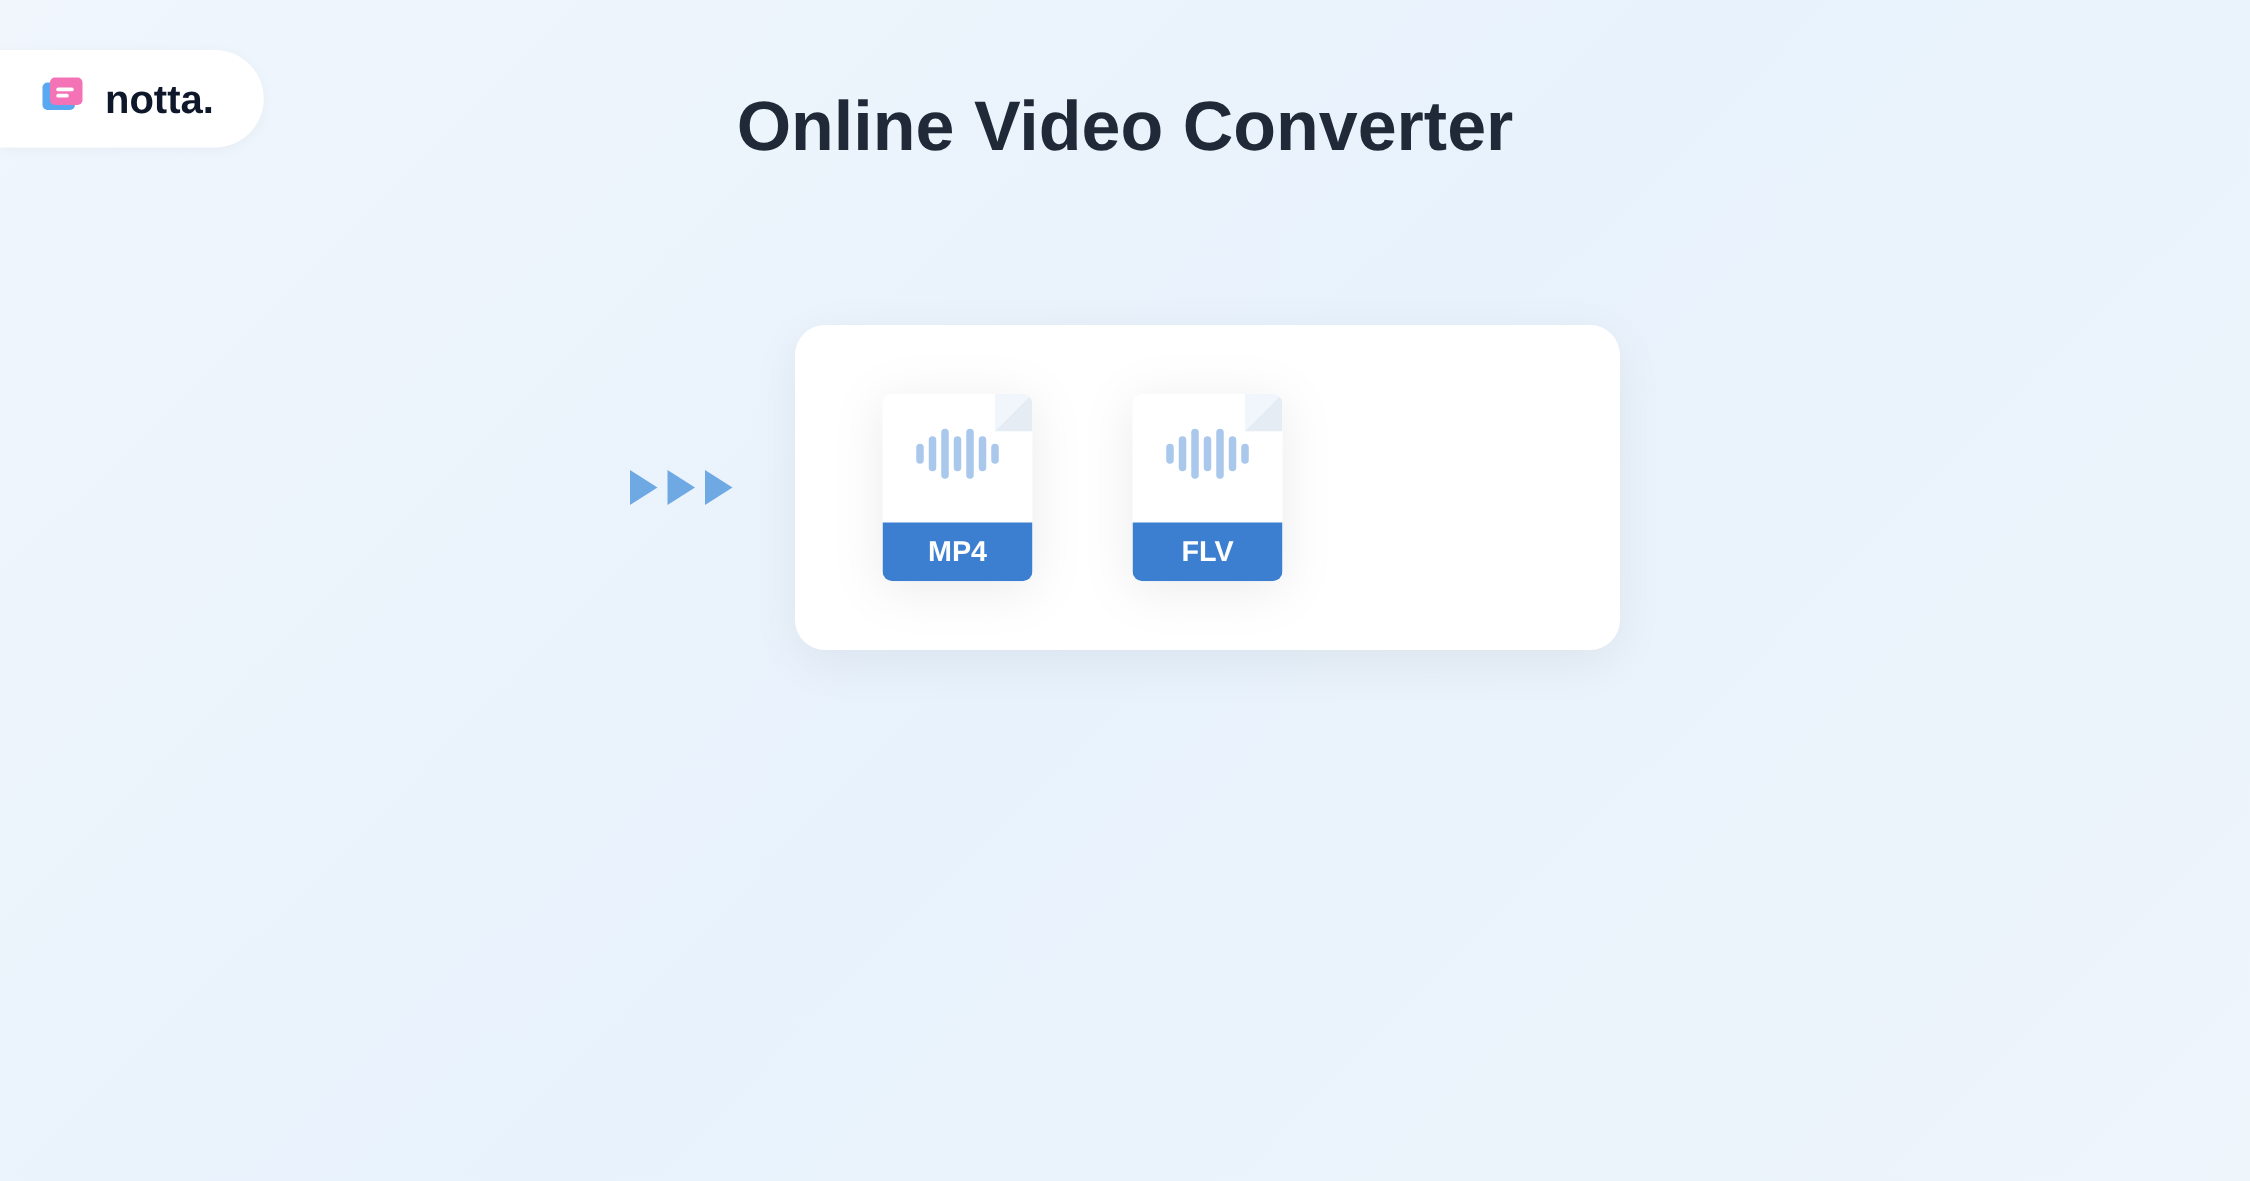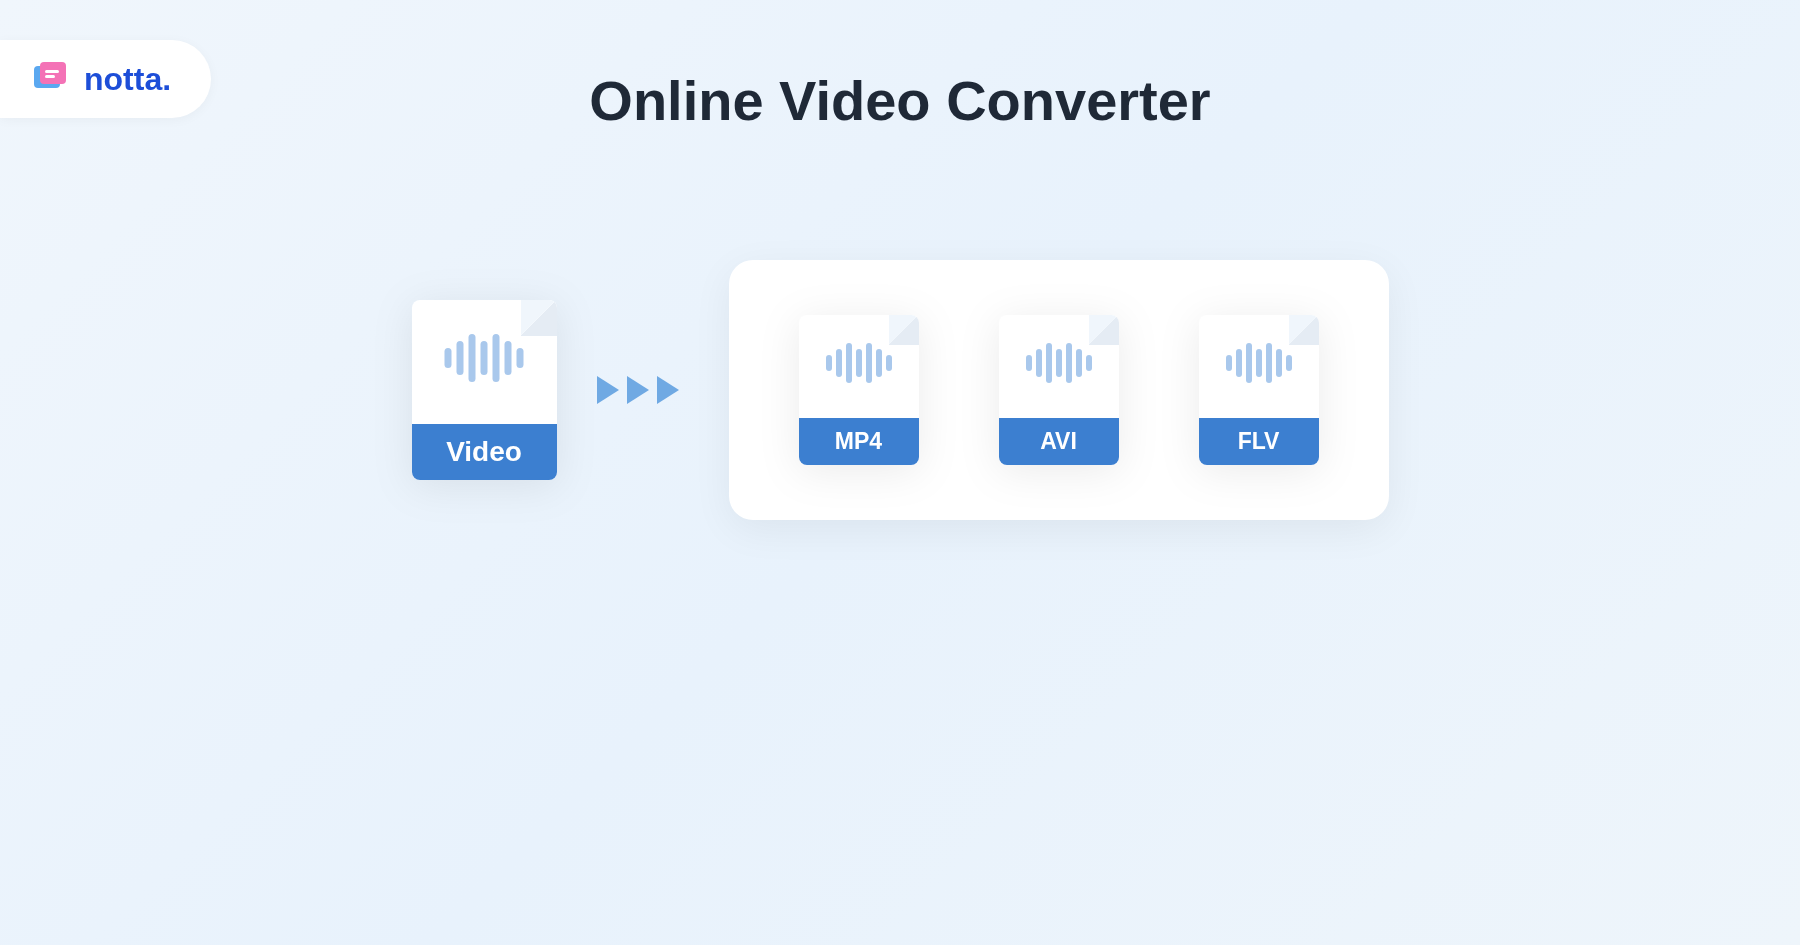--- a/index.html
+++ b/index.html
@@ -28,21 +28,21 @@
       box-shadow: 0 2px 12px rgba(0,0,0,0.04);
     }
     .logo-icon {
       width: 42px;
       height: 42px;
       position: relative;
     }
     .logo-text {
       font-size: 32px;
       font-weight: 700;
-      color: #1d4ed8;
+      color: #0f172a;
     }
     .heading {
       position: absolute;
       top: 68px;
       left: 50%;
       transform: translateX(-50%);
       font-size: 56px;
       font-weight: 700;
       color: #1f2937;
     }
@@ -171,35 +171,20 @@
       <rect x="15" y="17" width="10" height="3" rx="1.5" fill="#ffffff"></rect>
     </svg>
   </div>
   <span class="logo-text">notta.</span>
 </div>
 
 <h1 class="heading">Online Video Converter</h1>
 
 <div class="diagram">
   <div class="source-area">
-    <div class="file-icon">
-      <div class="file-body">
-        <div class="file-corner"></div>
-        <div class="wave-icon">
-          <div class="wave-bar" style="height:20px"></div>
-          <div class="wave-bar" style="height:34px"></div>
-          <div class="wave-bar" style="height:48px"></div>
-          <div class="wave-bar" style="height:34px"></div>
-          <div class="wave-bar" style="height:48px"></div>
-          <div class="wave-bar" style="height:34px"></div>
-          <div class="wave-bar" style="height:20px"></div>
-        </div>
-        <div class="file-label">Video</div>
-      </div>
-    </div>
     <div class="arrows">
       <div class="arrow"></div>
       <div class="arrow"></div>
       <div class="arrow"></div>
     </div>
   </div>
 
   <div class="output-panel" id="output-grid">
   <div class="file-icon small">
     <div class="file-body">
@@ -221,32 +206,17 @@
       <div class="file-corner"></div>
       <div class="wave-icon">
         <div class="wave-bar" style="height:16px"></div>
         <div class="wave-bar" style="height:28px"></div>
         <div class="wave-bar" style="height:40px"></div>
         <div class="wave-bar" style="height:28px"></div>
         <div class="wave-bar" style="height:40px"></div>
         <div class="wave-bar" style="height:28px"></div>
         <div class="wave-bar" style="height:16px"></div>
       </div>
-      <div class="file-label">AVI</div>
-    </div>
-      </div>
-      <div class="file-icon small">
-    <div class="file-body">
-      <div class="file-corner"></div>
-      <div class="wave-icon">
-        <div class="wave-bar" style="height:16px"></div>
-        <div class="wave-bar" style="height:28px"></div>
-        <div class="wave-bar" style="height:40px"></div>
-        <div class="wave-bar" style="height:28px"></div>
-        <div class="wave-bar" style="height:40px"></div>
-        <div class="wave-bar" style="height:28px"></div>
-        <div class="wave-bar" style="height:16px"></div>
-      </div>
       <div class="file-label">FLV</div>
     </div>
       </div>
     </div>
 </div>
 
 </body></html>

